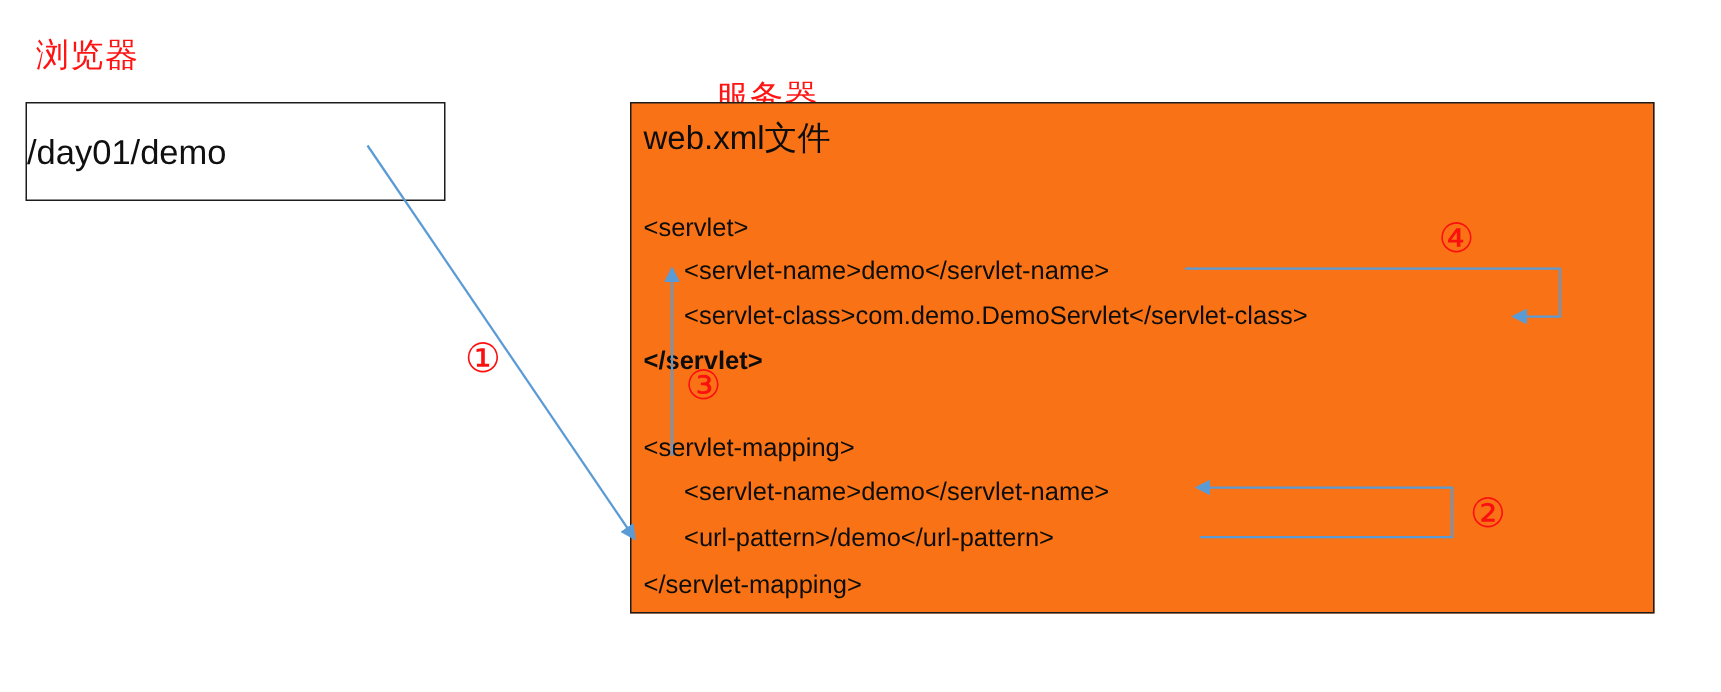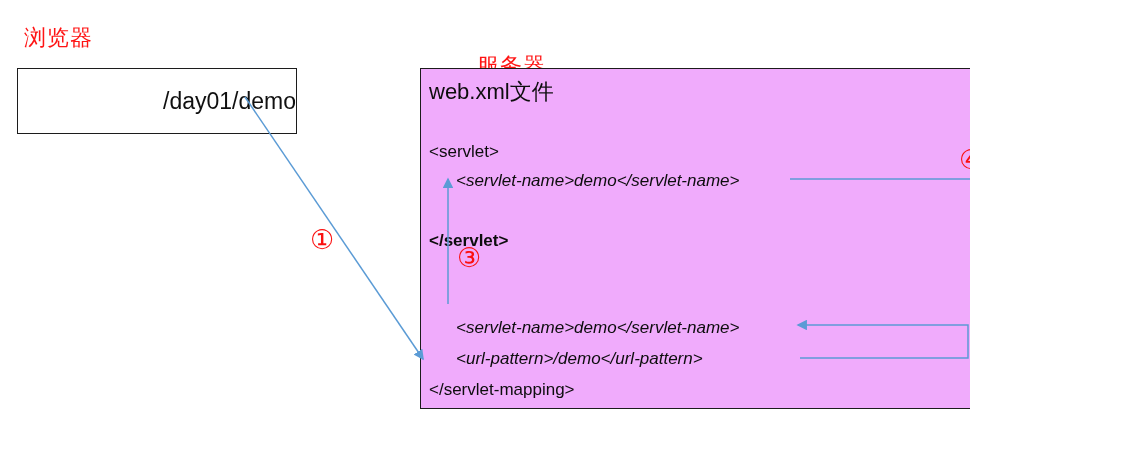--- a/index.html
+++ b/index.html
@@ -1,39 +1,39 @@
 <!DOCTYPE html>
 <html><head>
 <meta charset="utf-8">
 <style>
   html,body{margin:0;padding:0;background:#ffffff;}
   .canvas{
-    position:relative;width:970px;height:461px;background:#ffffff;overflow:hidden;
+    position:relative;width:1147px;height:461px;background:#ffffff;overflow:hidden;
     font-family:"Liberation Sans",sans-serif;
   }
   .cjk-label{
     position:absolute;color:#ff1414;font-size:22px;line-height:26px;
     font-family:"DejaVu Serif",serif;letter-spacing:1px;
   }
   .browser-label{left:24px;top:25px;}
   .server-label{left:477px;top:29px;margin-top:24px;}
   .browser-box{
     position:absolute;left:17px;top:68px;width:278px;height:64px;
-    border:1.6px solid #1c1c1c;display:flex;align-items:center;justify-content:flex-end;
+    border:1.6px solid #1c1c1c;display:flex;align-items:center;justify-content:flex-start;
     font-size:23px;color:#101010;background:#ffffff;
   }
   .server-box{
     position:absolute;left:420px;top:68px;width:681px;height:339px;
-    border:1.6px solid #1c1c1c;background:#f0abfc;
+    border:1.6px solid #1c1c1c;background:#f97316;
   }
   .xml-line{
     position:absolute;left:8px;height:22px;line-height:22px;
     font-size:17px;color:#0d0d0d;white-space:pre;
   }
-  .xml-line.indent{left:35px;font-style:italic;}
+  .xml-line.indent{left:35px;}
   .file-title{top:12px;font-size:22px;}
   .ln-servlet-open{top:72px;}
   .ln-servlet-name1{top:101px;}
   .ln-servlet-class{top:131px;}
   .ln-servlet-close{top:161px;font-weight:bold;}
   .ln-mapping-open{top:219px;}
   .ln-servlet-name2{top:248px;}
   .ln-url-pattern{top:279px;}
   .ln-mapping-close{top:310px;}
   .step-marker{
@@ -55,21 +55,23 @@
   <div class="cjk-label server-label">服务器</div>
 
   <div class="browser-box">
     <span>/day01/demo</span>
   </div>
 
   <div class="server-box">
     <div class="xml-line file-title">web.xml文件</div>
     <div class="xml-line ln-servlet-open">&lt;servlet&gt;</div>
     <div class="xml-line indent ln-servlet-name1">&lt;servlet-name&gt;demo&lt;/servlet-name&gt;</div>
+    <div class="xml-line indent ln-servlet-class">&lt;servlet-class&gt;com.demo.DemoServlet&lt;/servlet-class&gt;</div>
     <div class="xml-line ln-servlet-close">&lt;/servlet&gt;</div>
+    <div class="xml-line ln-mapping-open">&lt;servlet-mapping&gt;</div>
     <div class="xml-line indent ln-servlet-name2">&lt;servlet-name&gt;demo&lt;/servlet-name&gt;</div>
     <div class="xml-line ln-mapping-close">&lt;/servlet-mapping&gt;</div>
     <div class="xml-line indent ln-url-pattern">&lt;url-pattern&gt;/demo&lt;/url-pattern&gt;</div>
   </div>
 
   <svg class="arrow-layer" viewBox="0 0 1147 461" aria-hidden="true">
     <defs>
       <marker id="ah" viewBox="0 0 10 10" refX="8.5" refY="5" markerWidth="7" markerHeight="7" orient="auto-start-reverse">
         <path d="M0,0 L10,5 L0,10 z" fill="#5B9BD5"></path>
       </marker>

